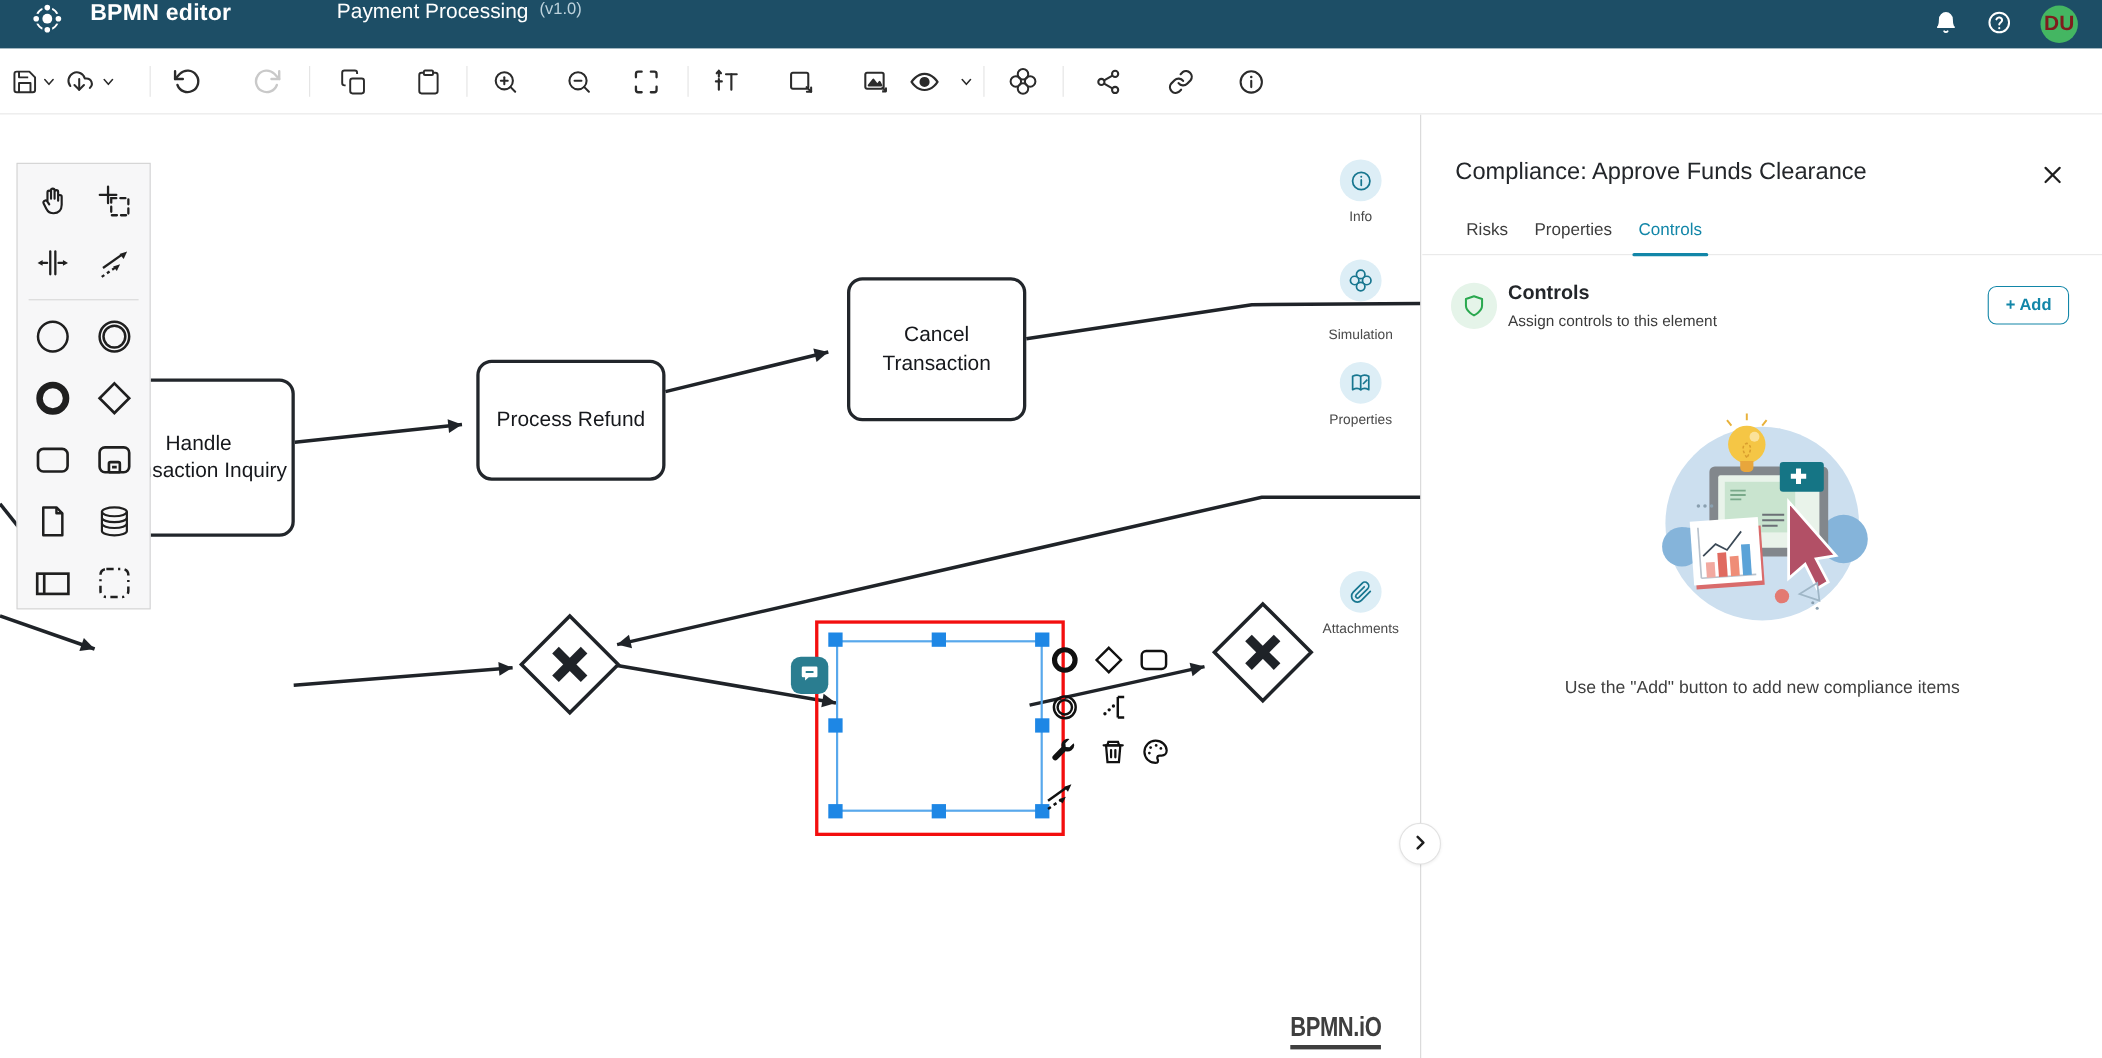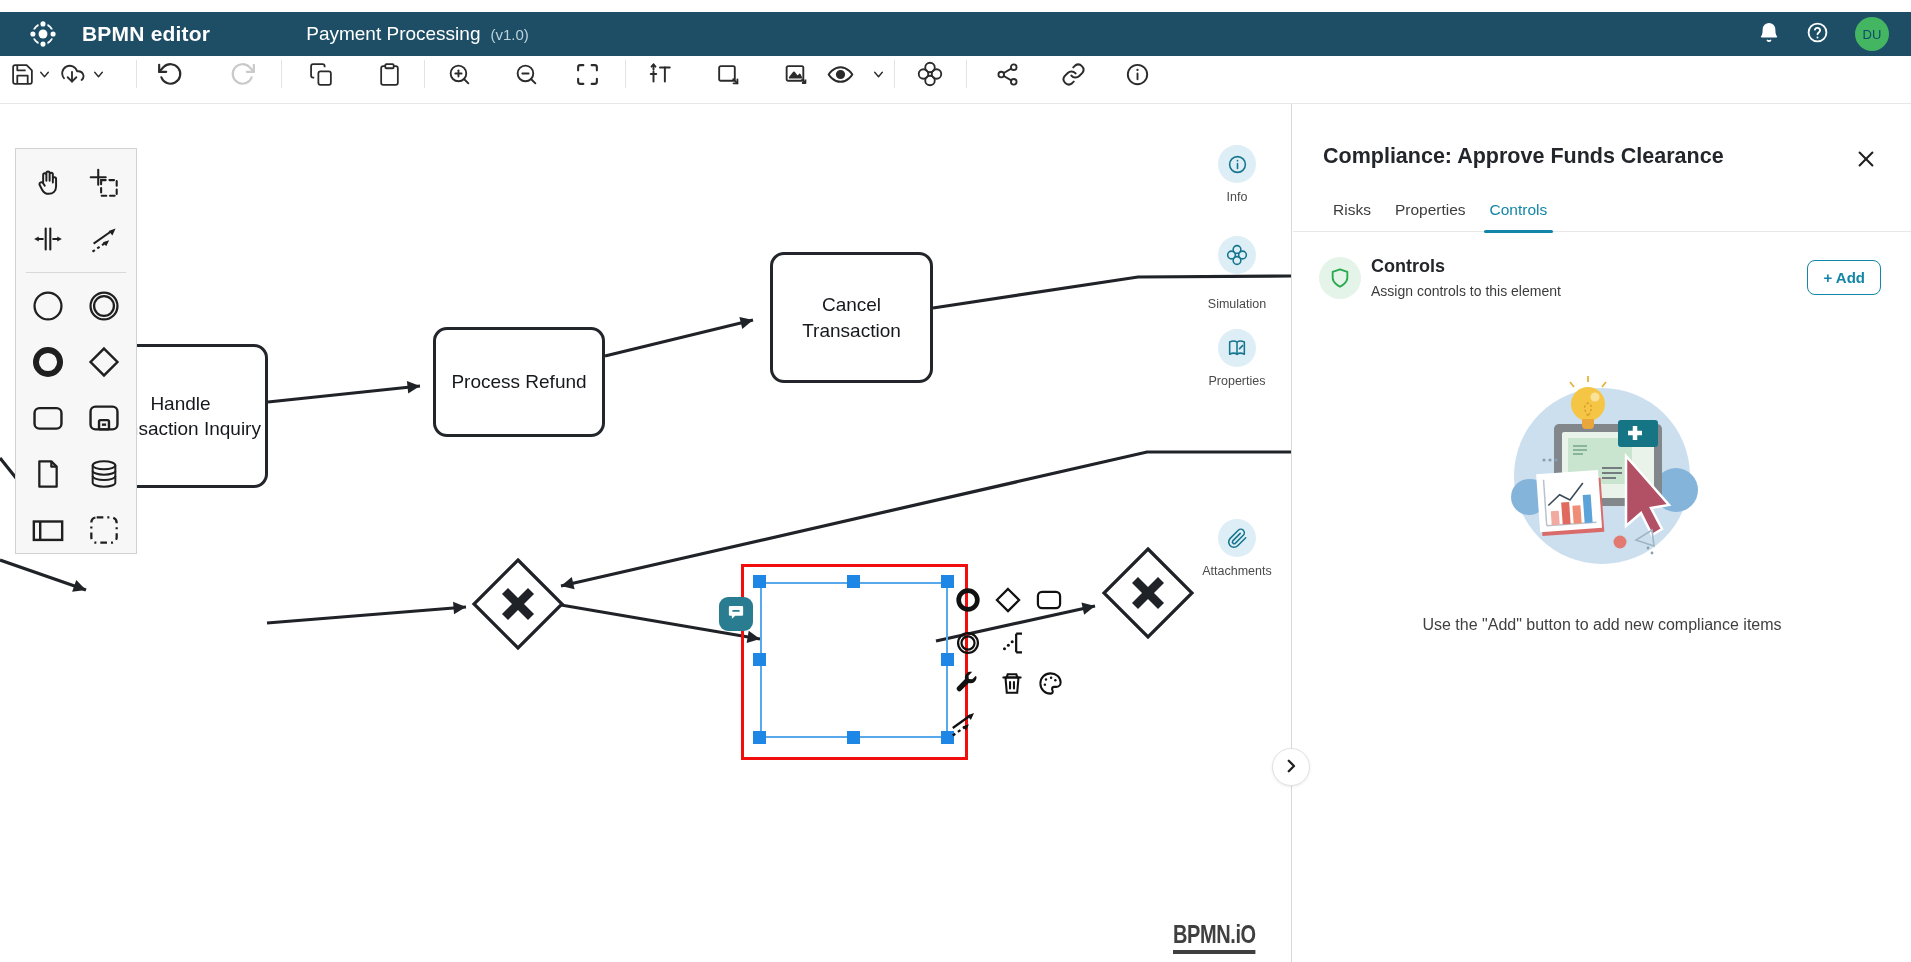--- a/index.html
+++ b/index.html
@@ -1,30 +1,30 @@
 <!DOCTYPE html>
 <html><head>
 <meta charset="utf-8">
 <style>
   * { margin:0; padding:0; box-sizing:border-box; }
   html,body { width:1911px; height:962px; overflow:hidden; background:#fff;
     font-family:"Liberation Sans", sans-serif; }
   .app { position:relative; width:1911px; height:962px; }
 
   
-  .topbar { position:absolute; left:0; top:12px; width:1911px; height:44px;
-    background:#1d4e66; display:flex; align-items:center; color:#fff; z-index:30; }
+  .topbar { position:absolute; left:0; top:0; width:1911px; height:44px;
+    background:#1d4e66; display:flex; color:#fff; z-index:30; }
   .logo { margin-left:26px; width:34px; height:34px; display:flex; align-items:center; justify-content:center; }
   .app-title { margin-left:22px; font-size:21px; font-weight:bold; letter-spacing:.2px; }
   .doc-title { margin-left:96px; font-size:19px; font-weight:500; }
   .doc-version { margin-left:10px; font-size:15px; color:#bcd2dc; }
   .topbar-right { position:absolute; right:22px; top:0; height:44px; display:flex; align-items:center; gap:26px; }
   .icon-btn { background:none; border:none; cursor:pointer; display:flex; align-items:center; justify-content:center; }
-  .avatar { width:34px; height:34px; border-radius:50%; background:#44b662; color:#0c4a6e;
-    font-size:13px; font-weight:normal; display:flex; align-items:center; justify-content:center; }
+  .avatar { width:34px; height:34px; border-radius:50%; background:#44b662; color:#7f1d1d;
+    font-size:19px; font-weight:bold; display:flex; align-items:center; justify-content:center; }
 
   
   .toolbar { position:absolute; left:0; top:44px; width:1911px; height:60px; background:#fff;
     border-bottom:1px solid #e7e7e7; z-index:29; }
   .tbtn { position:absolute; top:14px; width:32px; height:32px; background:none; border:none;
     display:flex; align-items:center; justify-content:center; cursor:pointer; color:#2b2b2b; }
   .tbtn.narrow { width:16px; }
   .tbtn.disabled { color:#c9c9c9; }
   .tdiv { position:absolute; top:16px; width:1px; height:28px; background:#e3e3e3; }
 
@@ -66,21 +66,21 @@
   .watermark { position:absolute; left:1173px; top:816px; z-index:2; font-size:25px; font-weight:800;
     color:#3f3f3f; letter-spacing:-.5px; transform:scaleX(.8); transform-origin:left;
     border-bottom:4px solid #3f3f3f; padding-bottom:1px; }
 
   .collapse-btn { position:absolute; left:1272px; top:644px; width:38px; height:38px; border-radius:50%;
     background:#fff; border:1px solid #e2e2e2; z-index:10; display:flex; align-items:center;
     justify-content:center; cursor:pointer; box-shadow:0 1px 3px rgba(0,0,0,.08); }
 
   
   .panel { position:absolute; left:1293px; top:0; width:618px; height:858px; background:#fff; }
-  .panel-title { position:absolute; left:30px; top:40px; font-size:21.5px; font-weight:bold; color:#23262a; }
+  .panel-title { position:absolute; left:30px; top:40px; font-size:21.5px; font-weight:normal; color:#23262a; }
   .panel-close { position:absolute; right:34px; top:44px; background:none; border:none; cursor:pointer; }
   .tabs { position:absolute; left:0; top:88px; width:100%; height:40px; border-bottom:1px solid #e8e8e8;
     display:flex; align-items:flex-end; padding-left:40px; gap:24px; }
   .tab { font-size:15.5px; color:#3d3d3d; padding-bottom:12px; background:none; border:none;
     cursor:pointer; position:relative; }
   .tab.active { color:#1286a8; }
   .tab.active::after { content:""; position:absolute; left:-6px; right:-6px; bottom:-2px; height:3.5px;
     background:#1286a8; border-radius:2px; }
   .ctrl-row { position:absolute; left:26px; right:30px; top:152px; display:flex; align-items:center; }
   .shield-circle { width:42px; height:42px; border-radius:50%; background:#e5f4e9;

